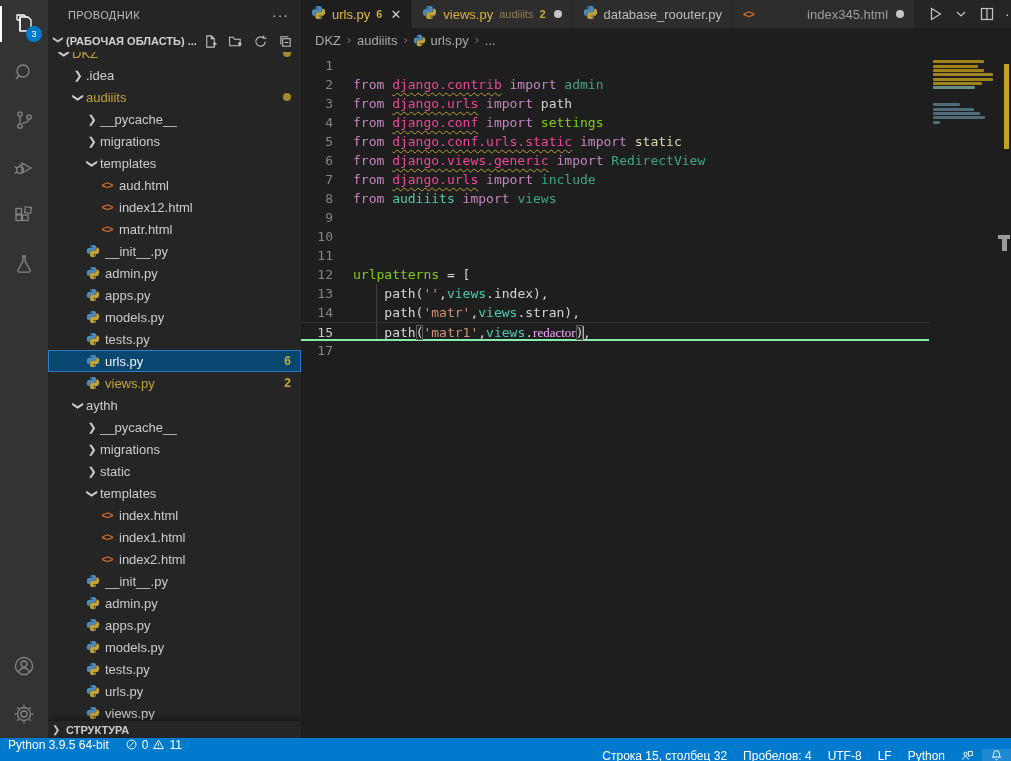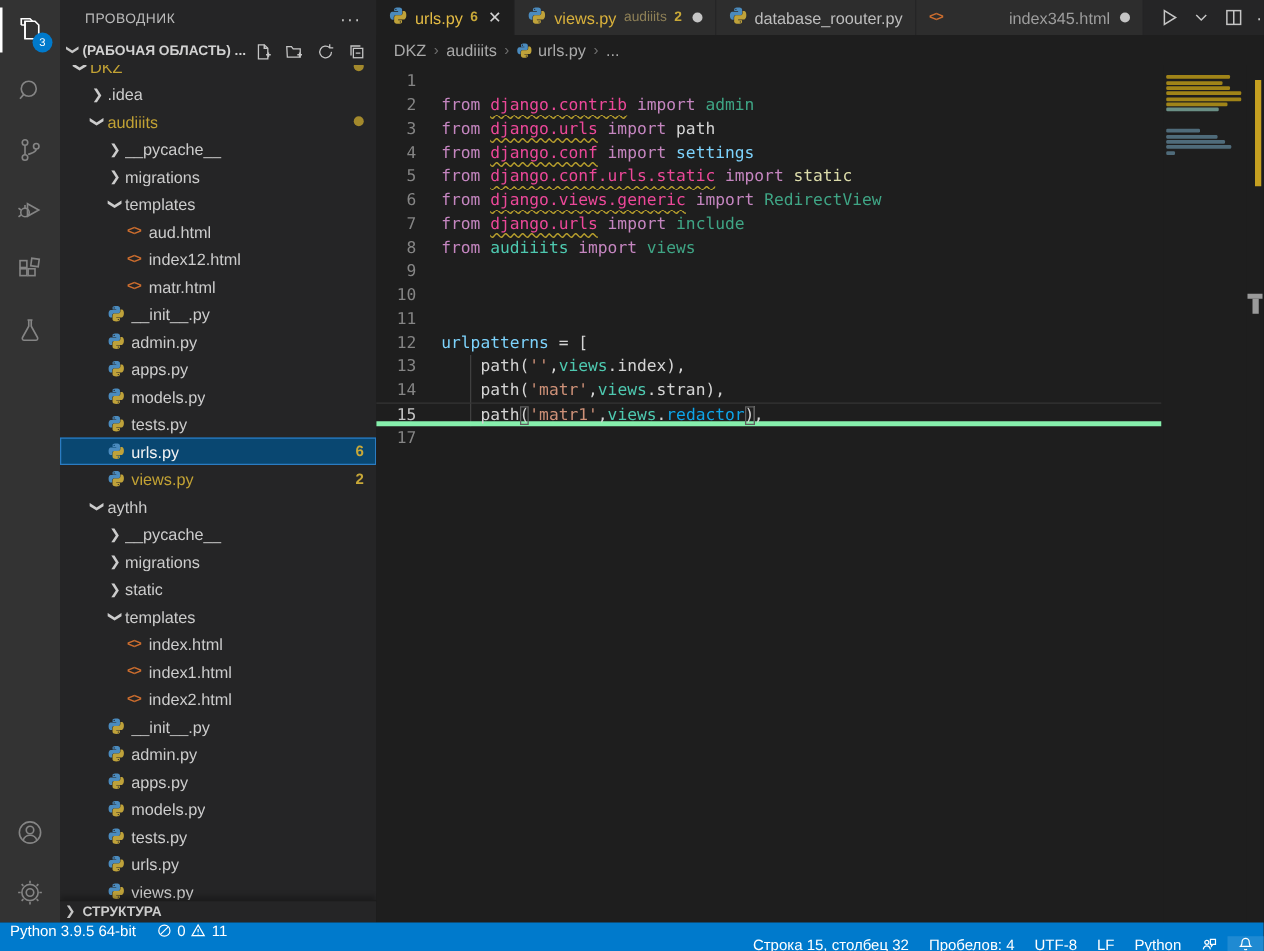--- a/index.html
+++ b/index.html
@@ -65,30 +65,30 @@
   #breadcrumb { height:24px; display:flex; align-items:center; padding-left:14px; font-size:13px; color:#a9a9a9; gap:4px; }
   #breadcrumb .sep { color:#6e6e6e; font-size:12px; margin:0 2px; }
   #breadcrumb .bc-item { cursor:pointer; display:flex; align-items:center; gap:4px; }
   #breadcrumb svg { width:13px; height:13px; }
 
   #code-area { position:absolute; top:52px; left:0; right:0; bottom:0; font-family:"DejaVu Sans Mono","Liberation Mono",monospace; font-size:13px; line-height:19px; cursor:text; }
   .crow { display:flex; height:19px; margin-right:82px; position:relative; }
   .crow .ln { width:52px; flex:none; text-align:right; padding-right:20px; color:#858585; user-select:none; }
   .crow.current .ln { color:#c6c6c6; }
   .crow .lt { white-space:pre; color:#d4d4d4; }
-  .crow.current { border-top:1px solid #353535; border-bottom:4px solid #86efac; height:19px; }
+  .crow.current { border-top:1px solid #353535; border-bottom:2px solid #86efac; height:19px; }
   .tk-k { color:#C586C0; }
   .tk-m { color:#ec4899; text-decoration:underline; text-decoration-style:wavy; text-decoration-color:#b89f2c; text-decoration-thickness:1px; text-underline-offset:3px; }
   .tk-M { color:#4EC9B0; }
   .tk-g { color:#3fa585; }
   .tk-w { color:#d4d4d4; }
-  .tk-v { color:#7dd3fc; }
+  .tk-v { color:#84cc16; }
   .tk-s { color:#ce9178; }
   .tk-y { color:#DCDCAA; }
-  .tk-a { color:#0ea5e9; }
+  .tk-a { color:#f0abfc;font-family:Liberation Serif, serif; }
   .tk-b { color:#d4d4d4; outline:1px solid #5f5f5f; outline-offset:-1px; }
   .cursor-caret { display:inline-block; width:1.5px; height:15px; background:#aeafad; vertical-align:middle; margin:0 -1px; }
   #indent-guide { position:absolute; width:1px; background:#404040; }
 
   
   #minimap { position:absolute; top:52px; right:14px; width:66px; bottom:0; background:#1e1e1e; cursor:pointer; }
   .mm-bar { position:absolute; height:3px; border-radius:1px; }
   #overview { position:absolute; top:52px; right:0; width:14px; bottom:0; }
   #ov-warn { position:absolute; right:2px; top:12px; width:5px; height:85px; background:#c5a021; }
   #ov-cursor-h { position:absolute; right:1px; top:183px; width:12px; height:4px; background:#9a9a9a; }

